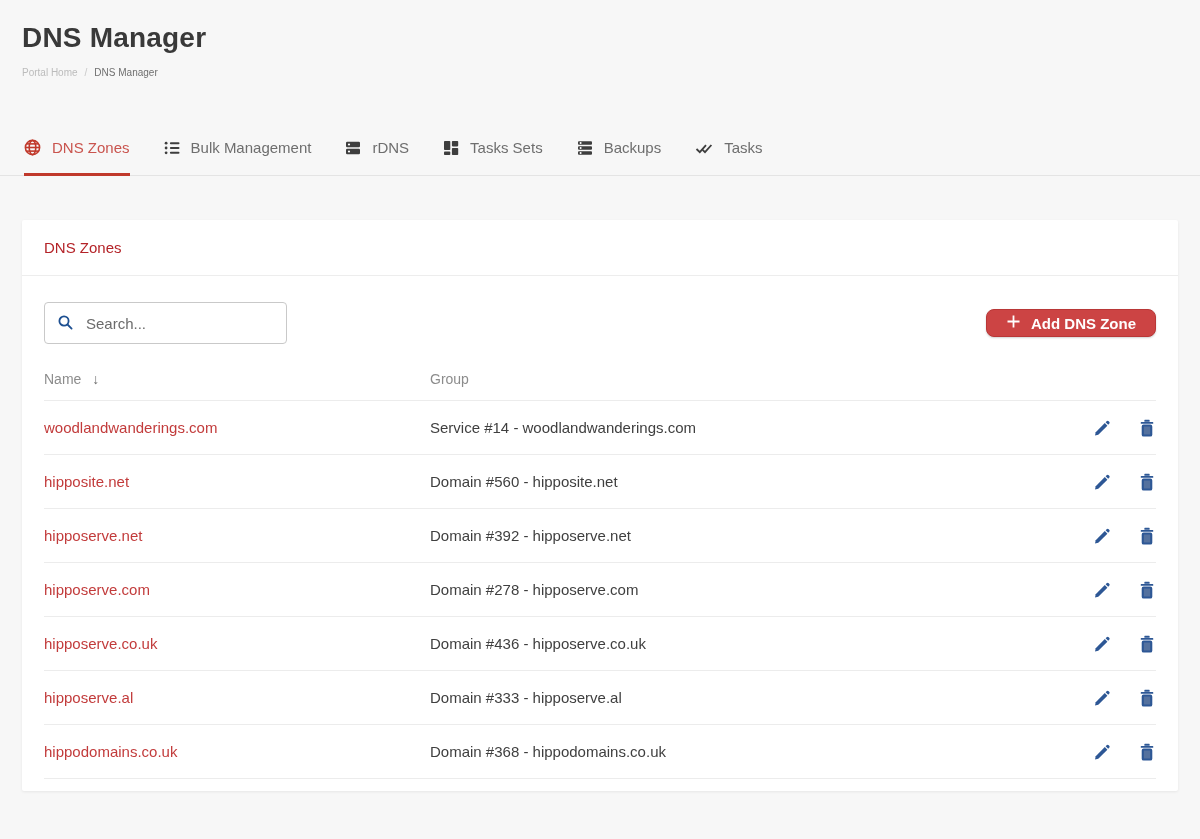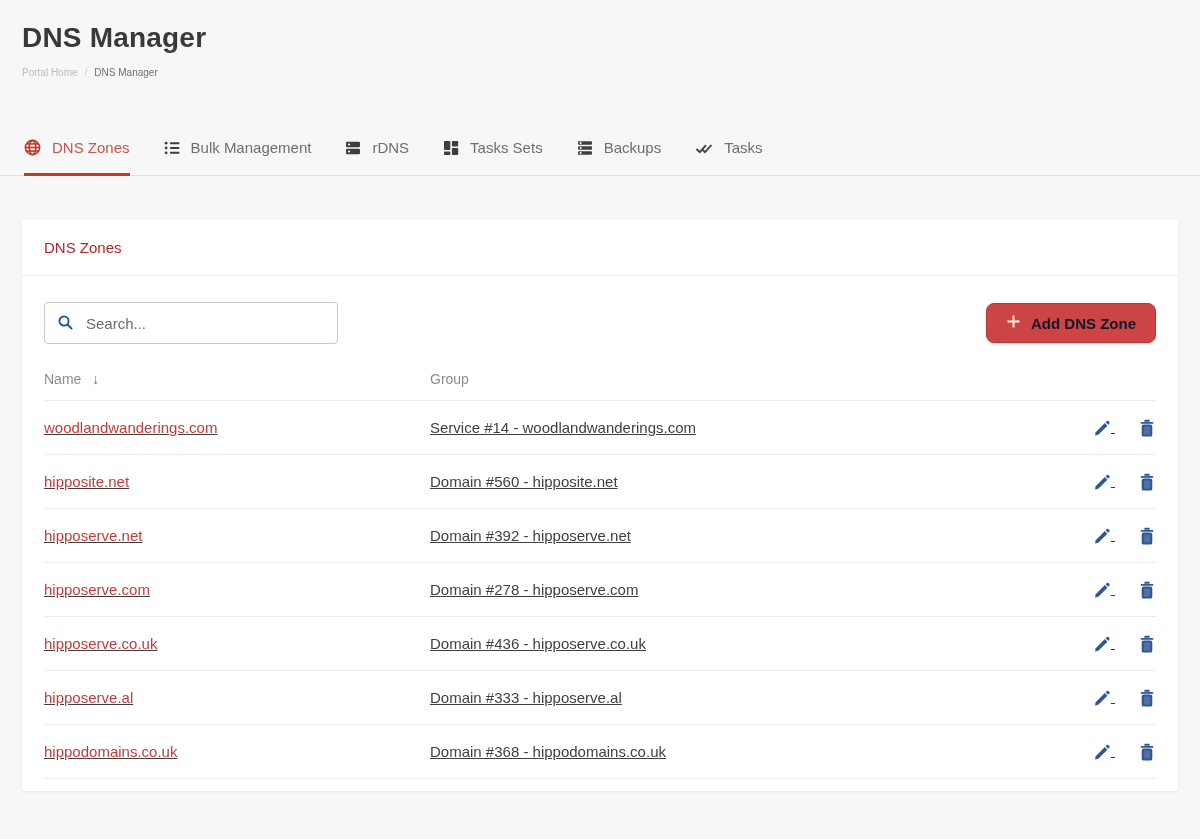--- a/index.html
+++ b/index.html
@@ -29,45 +29,45 @@
   .tab svg { flex: none; display: block; }
   .tab.active { color: #c9544e; border-bottom-color: #c0392b; }
 
   
   .card { margin: 44px 22px 0; background: #fff; border-radius: 2px; box-shadow: 0 1px 3px rgba(0,0,0,.07); }
   .card-header { padding: 19px 22px; font-size: 15px; color: #b42328; border-bottom: 1px solid #ededed; }
   .card-body { padding: 26px 22px 12px; }
 
   
   .toolbar { display: flex; justify-content: space-between; align-items: center; }
-  .search-wrap { position: relative; width: 294px; }
+  .search-wrap { position: relative; width: 243px; }
   .search-input {
     width: 100%; height: 42px; border: 1px solid #c9c9c9; border-radius: 4px;
     padding: 0 12px 0 41px; font-size: 15px; color: #444; background: #fff;
     font-family: "Liberation Sans", sans-serif; outline: none;
   }
   .search-input::placeholder { color: #6b6b6b; opacity: 1; }
   .search-icon { position: absolute; left: 13px; top: 12px; pointer-events: none; }
   .add-btn {
-    display: flex; align-items: center; gap: 10px; height: 40px; padding: 0 19px;
+    display: flex; align-items: center; gap: 10px; height: 28px; padding: 0 19px;
     background: #cc4444; border: 1px solid #b93737; border-radius: 8px;
-    color: #0f172a; font-size: 15px; font-weight: 700; cursor: pointer;
+    color: #ffffff; font-size: 15px; font-weight: 700; cursor: pointer;
     font-family: "Liberation Sans", sans-serif; box-shadow: 0 1px 2px rgba(0,0,0,.18);
   }
 
   
   table { width: 100%; border-collapse: collapse; margin-top: 27px; }
   th {
     text-align: left; font-weight: 400; font-size: 14px; color: #8c8c8c;
     padding: 0 0 13px; border-bottom: 1px solid #ececec; cursor: pointer;
   }
   th.col-name { width: 386px; }
   th.col-actions { width: 112px; }
   .sort-glyph { margin-left: 11px; color: #6f6f6f; font-size: 14px; }
-  td { border-bottom: 1px solid #ececec; padding: 17px 0; font-size: 15px; text-decoration: underline; }
+  td { border-bottom: 1px solid #ececec; padding: 17px 0; font-size: 15px; }
   td.cell-name a { color: #c23b3b; text-decoration: none; cursor: pointer; }
   td.cell-group { color: #3f3f3f; }
   td.cell-actions { text-align: right; white-space: nowrap; }
   .action { display: inline-flex; margin-left: 23px; cursor: pointer; vertical-align: middle; }
 </style>
 </head>
 <body>
 
 <div class="page-header">
   <h1 class="page-title">DNS Manager</h1>

